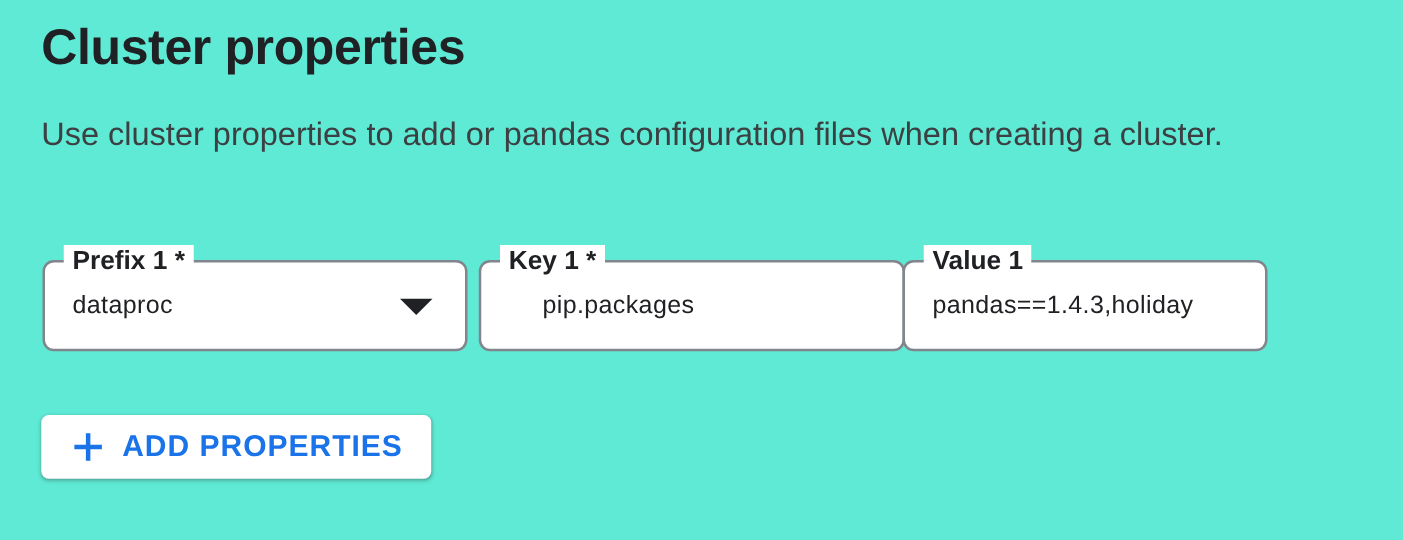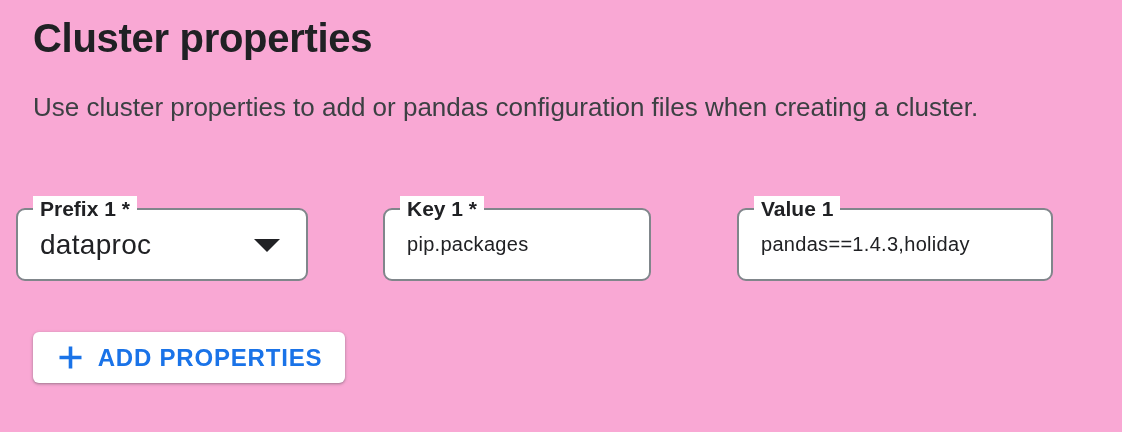--- a/index.html
+++ b/index.html
@@ -1,43 +1,43 @@
 <!DOCTYPE html>
 <html><head>
 <meta charset="utf-8">
 <style>
   * { margin: 0; padding: 0; box-sizing: border-box; }
   html, body { background: #ffffff; }
   body {
     font-family: "Liberation Sans", sans-serif;
     width: 1122px; height: 432px; overflow: hidden;
   }
-  #canvas { position: relative; width: 1122px; height: 432px; background: #f9a8d4; }
+  #canvas { position: relative; width: 1122px; height: 432px; background: #5eead4; }
 
   .page-title {
     position: absolute; left: 33px; top: 18px;
     font-size: 40px; font-weight: 700; color: #202124;
     letter-spacing: -0.3px; line-height: 1;
     white-space: nowrap;
   }
   .page-desc {
     position: absolute; left: 33px; top: 93px;
     font-size: 26px; font-weight: 400; color: #3c4043;
     line-height: 1.15; white-space: nowrap;
   }
 
   
   .field {
     position: absolute; top: 208px; height: 73px;
     border: 2px solid #80868b; border-radius: 9px;
     background: #fff;
   }
-  .field-prefix { left: 16px;  width: 292px; }
-  .field-key    { left: 383px; width: 268px; }
-  .field-value  { left: 737px; width: 316px; }
+  .field-prefix { left: 34px;  width: 340px; }
+  .field-key    { left: 383px; width: 341px; padding-left: 27px; }
+  .field-value  { left: 722px; width: 292px; }
 
   .field-label {
     position: absolute; top: -14px; left: 15px;
     background: #fff; padding: 0 7px;
     font-size: 21px; font-weight: 700; color: #202124;
     line-height: 26px; white-space: nowrap;
   }
 
   .field-input {
     width: 100%; height: 100%;
@@ -45,21 +45,21 @@
     font-family: "Liberation Sans", sans-serif;
     font-size: 20px; color: #202124; letter-spacing: 0.3px;
     padding: 0 4px 0 22px;
     border-radius: 9px;
   }
 
   .select-display {
     display: flex; align-items: center;
     width: 100%; height: 100%;
     padding: 0 60px 0 22px;
-    font-size: 28px; color: #202124; letter-spacing: 0.3px;
+    font-size: 20px; color: #202124; letter-spacing: 0.3px;
     cursor: pointer; border-radius: 9px;
   }
   .select-arrow {
     position: absolute; right: 26px; top: 50%; margin-top: -6px;
     width: 0; height: 0;
     border-left: 13px solid transparent;
     border-right: 13px solid transparent;
     border-top: 13px solid #202124;
   }
 

